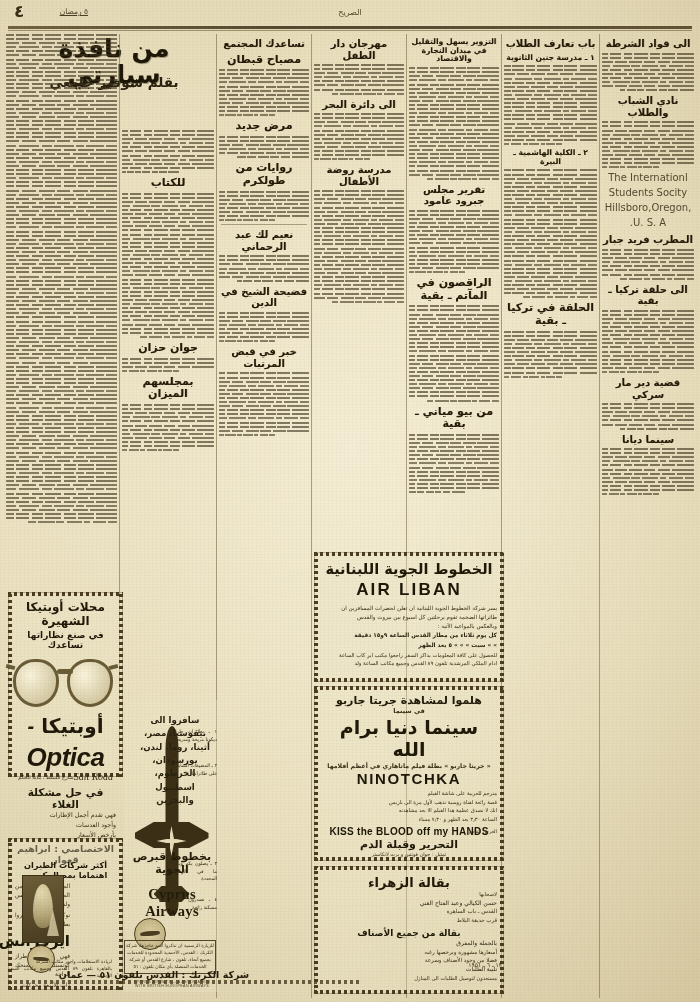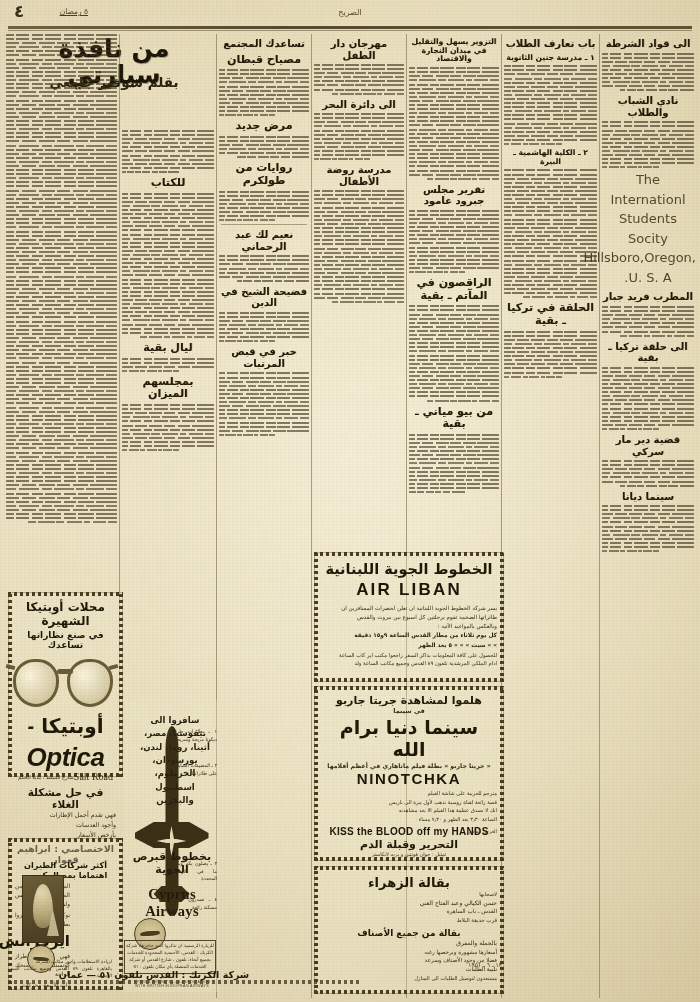--- a/index.html
+++ b/index.html
@@ -161,21 +161,21 @@
   .glasses .lens.l{right:3px;}
   .glasses .lens.r{right:57px;}
   .glasses .bridge{position:absolute;right:43px;top:14px;width:16px;height:5px;background:#6a5c36;border-radius:3px;}
   .glasses .temple{position:absolute;right:-2px;top:10px;width:9px;height:4px;background:#6a5c36;transform:rotate(-14deg);}
   .glasses .temple.r2{right:auto;left:-2px;transform:rotate(14deg);}
   #ad-optica .brand{
     font-size:26px;font-weight:bold;font-style:italic;text-align:center;
     font-family:"Liberation Sans",sans-serif;color:#20190a;letter-spacing:-.5px;margin-top:2px;
   }
   #ad-optica .brand .ar{font-size:20px;font-style:normal;color:#20190a;font-family:"DejaVu Sans",sans-serif;}
-  #ad-optica .road{font-size:10px;text-align:center;font-family:"Liberation Serif",serif;color:#3a2f16;margin-top:-2px;}
+  #ad-optica .road{font-size:10px;font-style:italic;text-align:center;font-family:"Liberation Serif",serif;color:#3a2f16;margin-top:-2px;}
   #ad-optica .o3{font-size:10.5px;margin-top:4px;}
   #ad-optica .o4{font-size:6.3px;color:#3a2f16;}
   #ad-optica .o5{font-size:9.5px;margin-top:4px;}
 
   
   #ad-airfrance{right:577px;top:838px;width:115px;height:152px;}
   #ad-airfrance .f1{font-size:8.2px;margin-top:15px;}
   #ad-airfrance .f2{font-size:5.8px;color:#3a2f16;margin-top:2px;}
   #ad-airfrance .fbrand{font-size:15px;font-weight:bold;text-align:center;margin-top:3px;color:#1d1708;}
   .af-fig{position:absolute;left:7px;top:30px;width:40px;height:66px;
@@ -285,21 +285,21 @@
           <div class="ln"></div>
         <div class="ln"></div>
           <div class="ln"></div>
           <div class="ln"></div>
           <div class="ln"></div>
         <div class="ln"></div>
           <div class="ln"></div>
           <div class="ln"></div>
           <div class="ln short"></div>
       </div>
-      <div class="ar" style="font-size:13px;line-height:1.5;color:#3a2f16;text-align:center;opacity:.85;">The Internationl Students Socity Hillsboro,Oregon,  U. S. A.</div>
+      <div class="ar" style="font-size:10px;line-height:1.5;color:#3a2f16;text-align:center;opacity:.85;">The Internationl Students Socity Hillsboro,Oregon,  U. S. A.</div>
       <div class="hd h2">المطرب فريد جبار</div>
       <div class="body">
         <div class="ln"></div>
           <div class="ln"></div>
           <div class="ln"></div>
           <div class="ln"></div>
         <div class="ln"></div>
           <div class="ln"></div>
           <div class="ln"></div>
           <div class="ln mid"></div>
@@ -712,21 +712,21 @@
           <div class="ln"></div>
         <div class="ln"></div>
           <div class="ln"></div>
           <div class="ln"></div>
           <div class="ln"></div>
         <div class="ln"></div>
           <div class="ln"></div>
           <div class="ln"></div>
           <div class="ln mid"></div>
       </div>
-      <div class="hd h3">ليال بقية</div>
+      <div class="hd h3">جوان حزان</div>
       <div class="body">
         <div class="ln"></div>
           <div class="ln"></div>
           <div class="ln"></div>
           <div class="ln short"></div>
       </div>
       <div class="hd h3">بمجلسهم الميزان</div>
       <div class="body">
         <div class="ln"></div>
           <div class="ln"></div>

